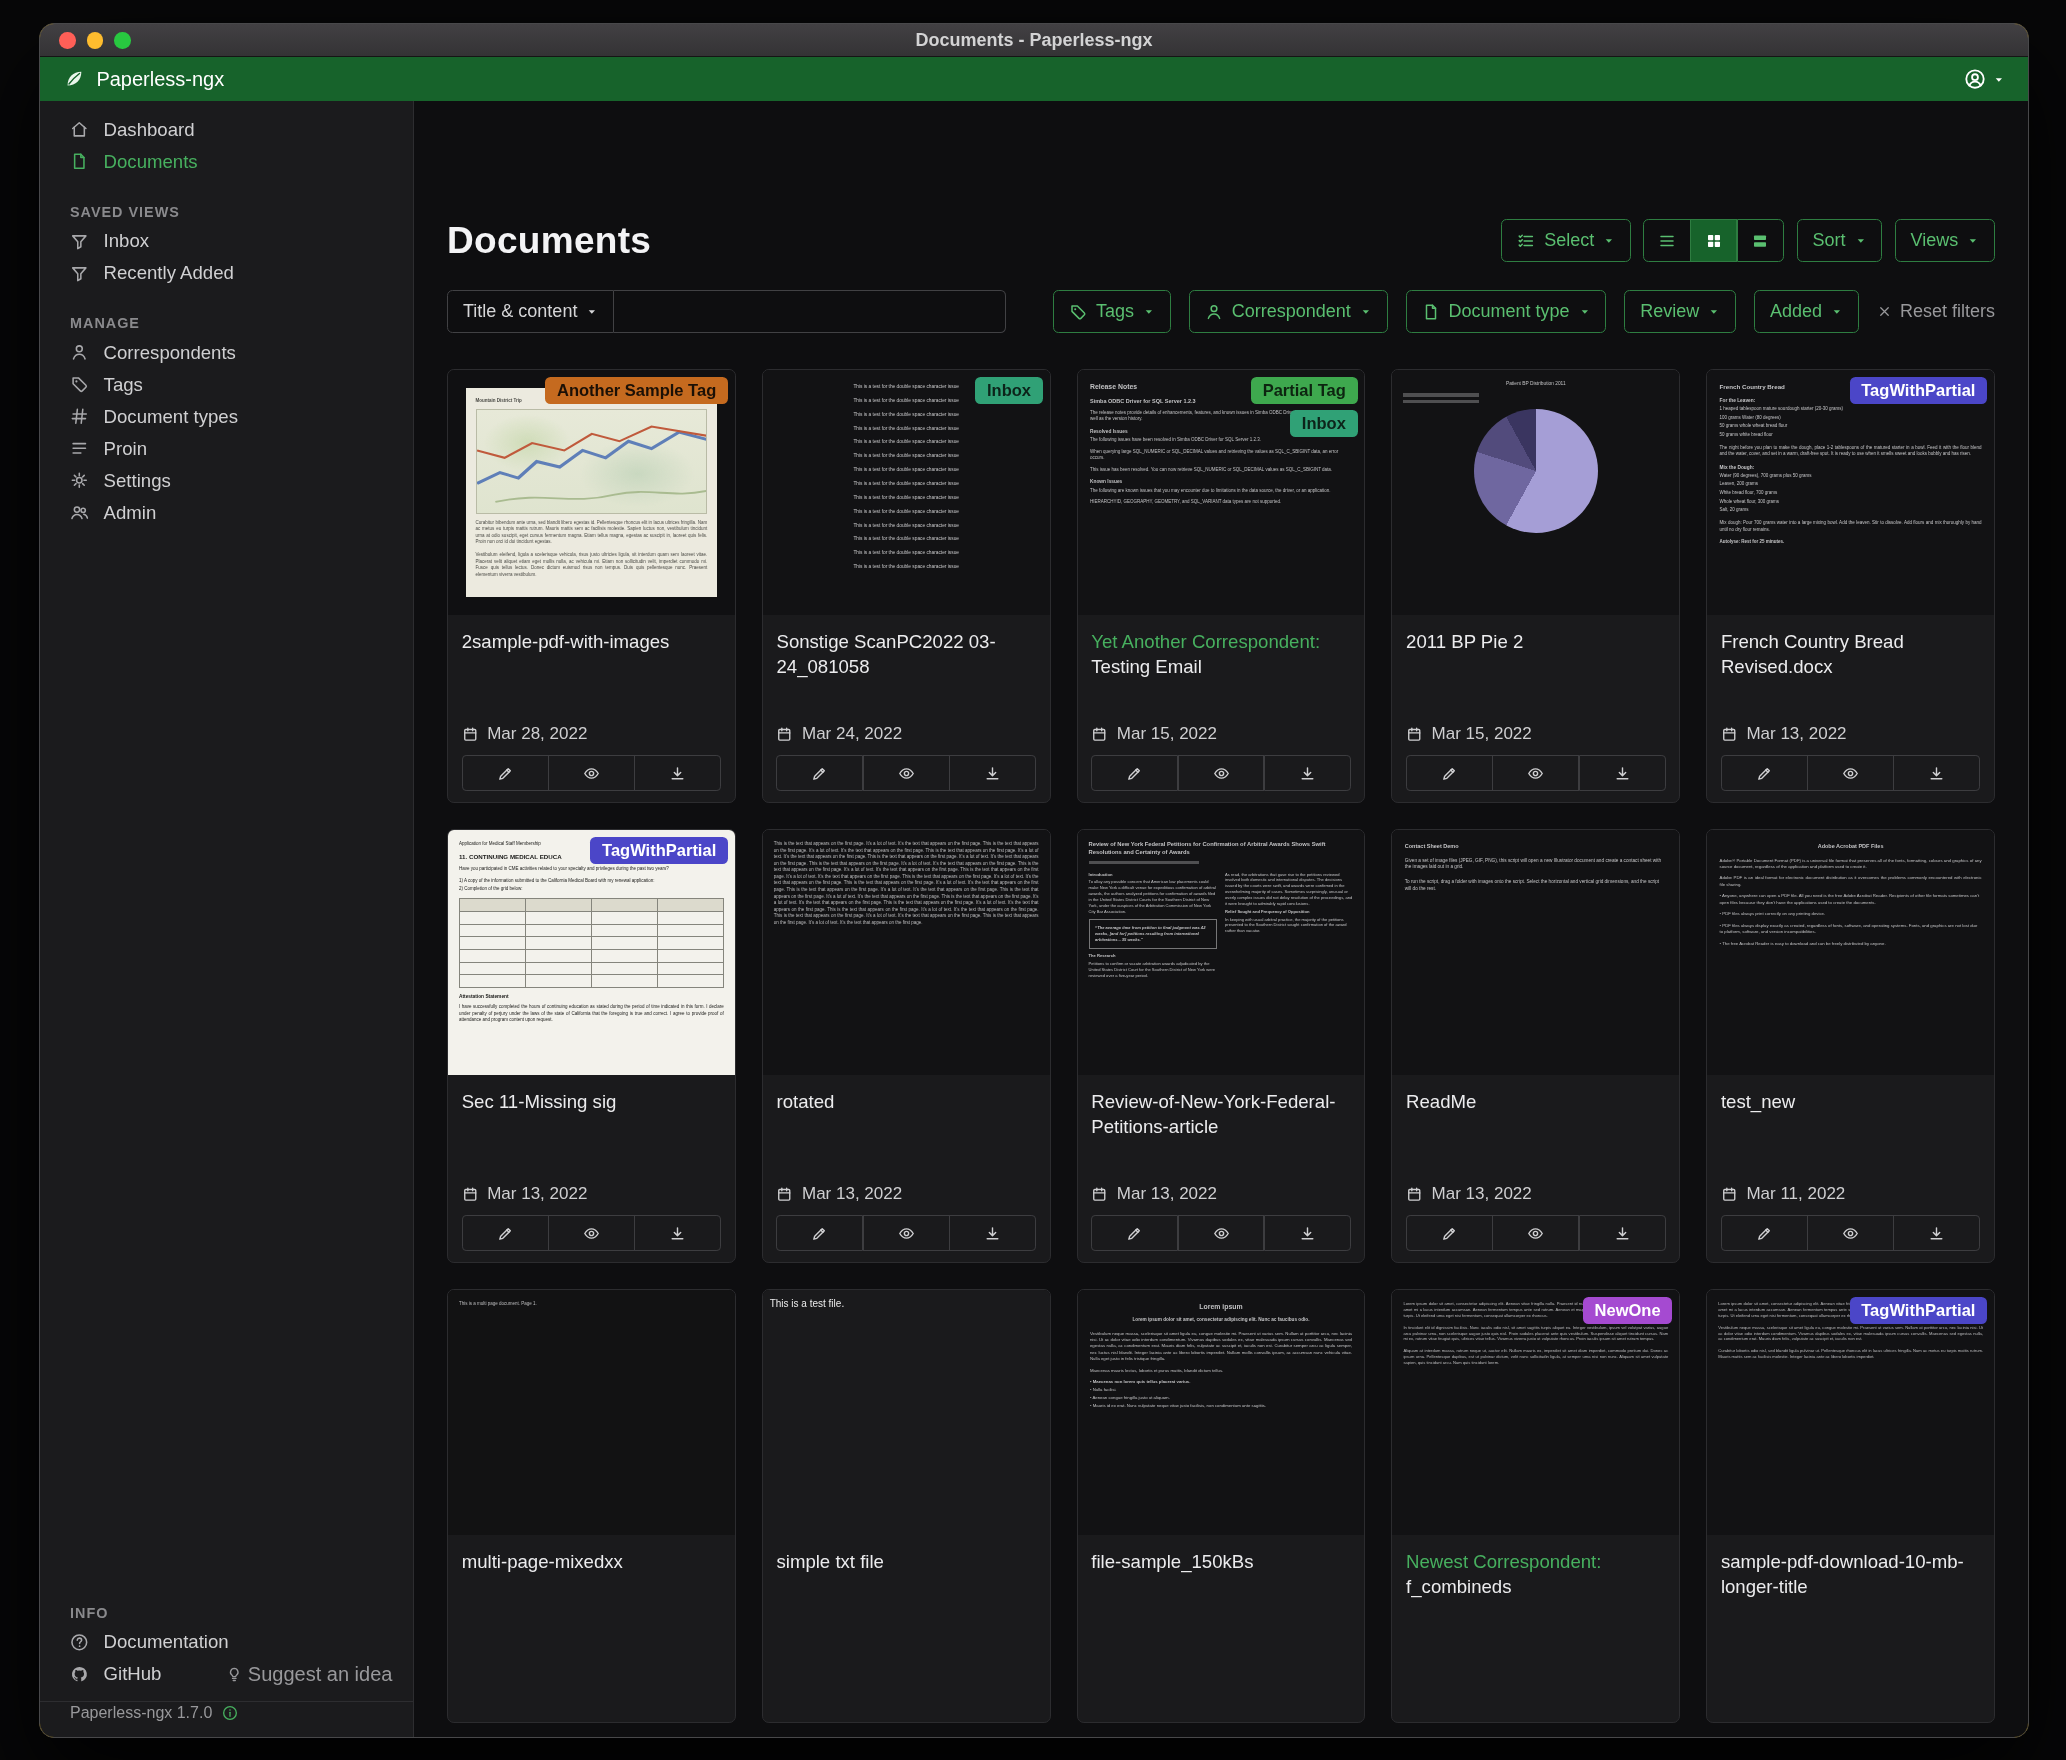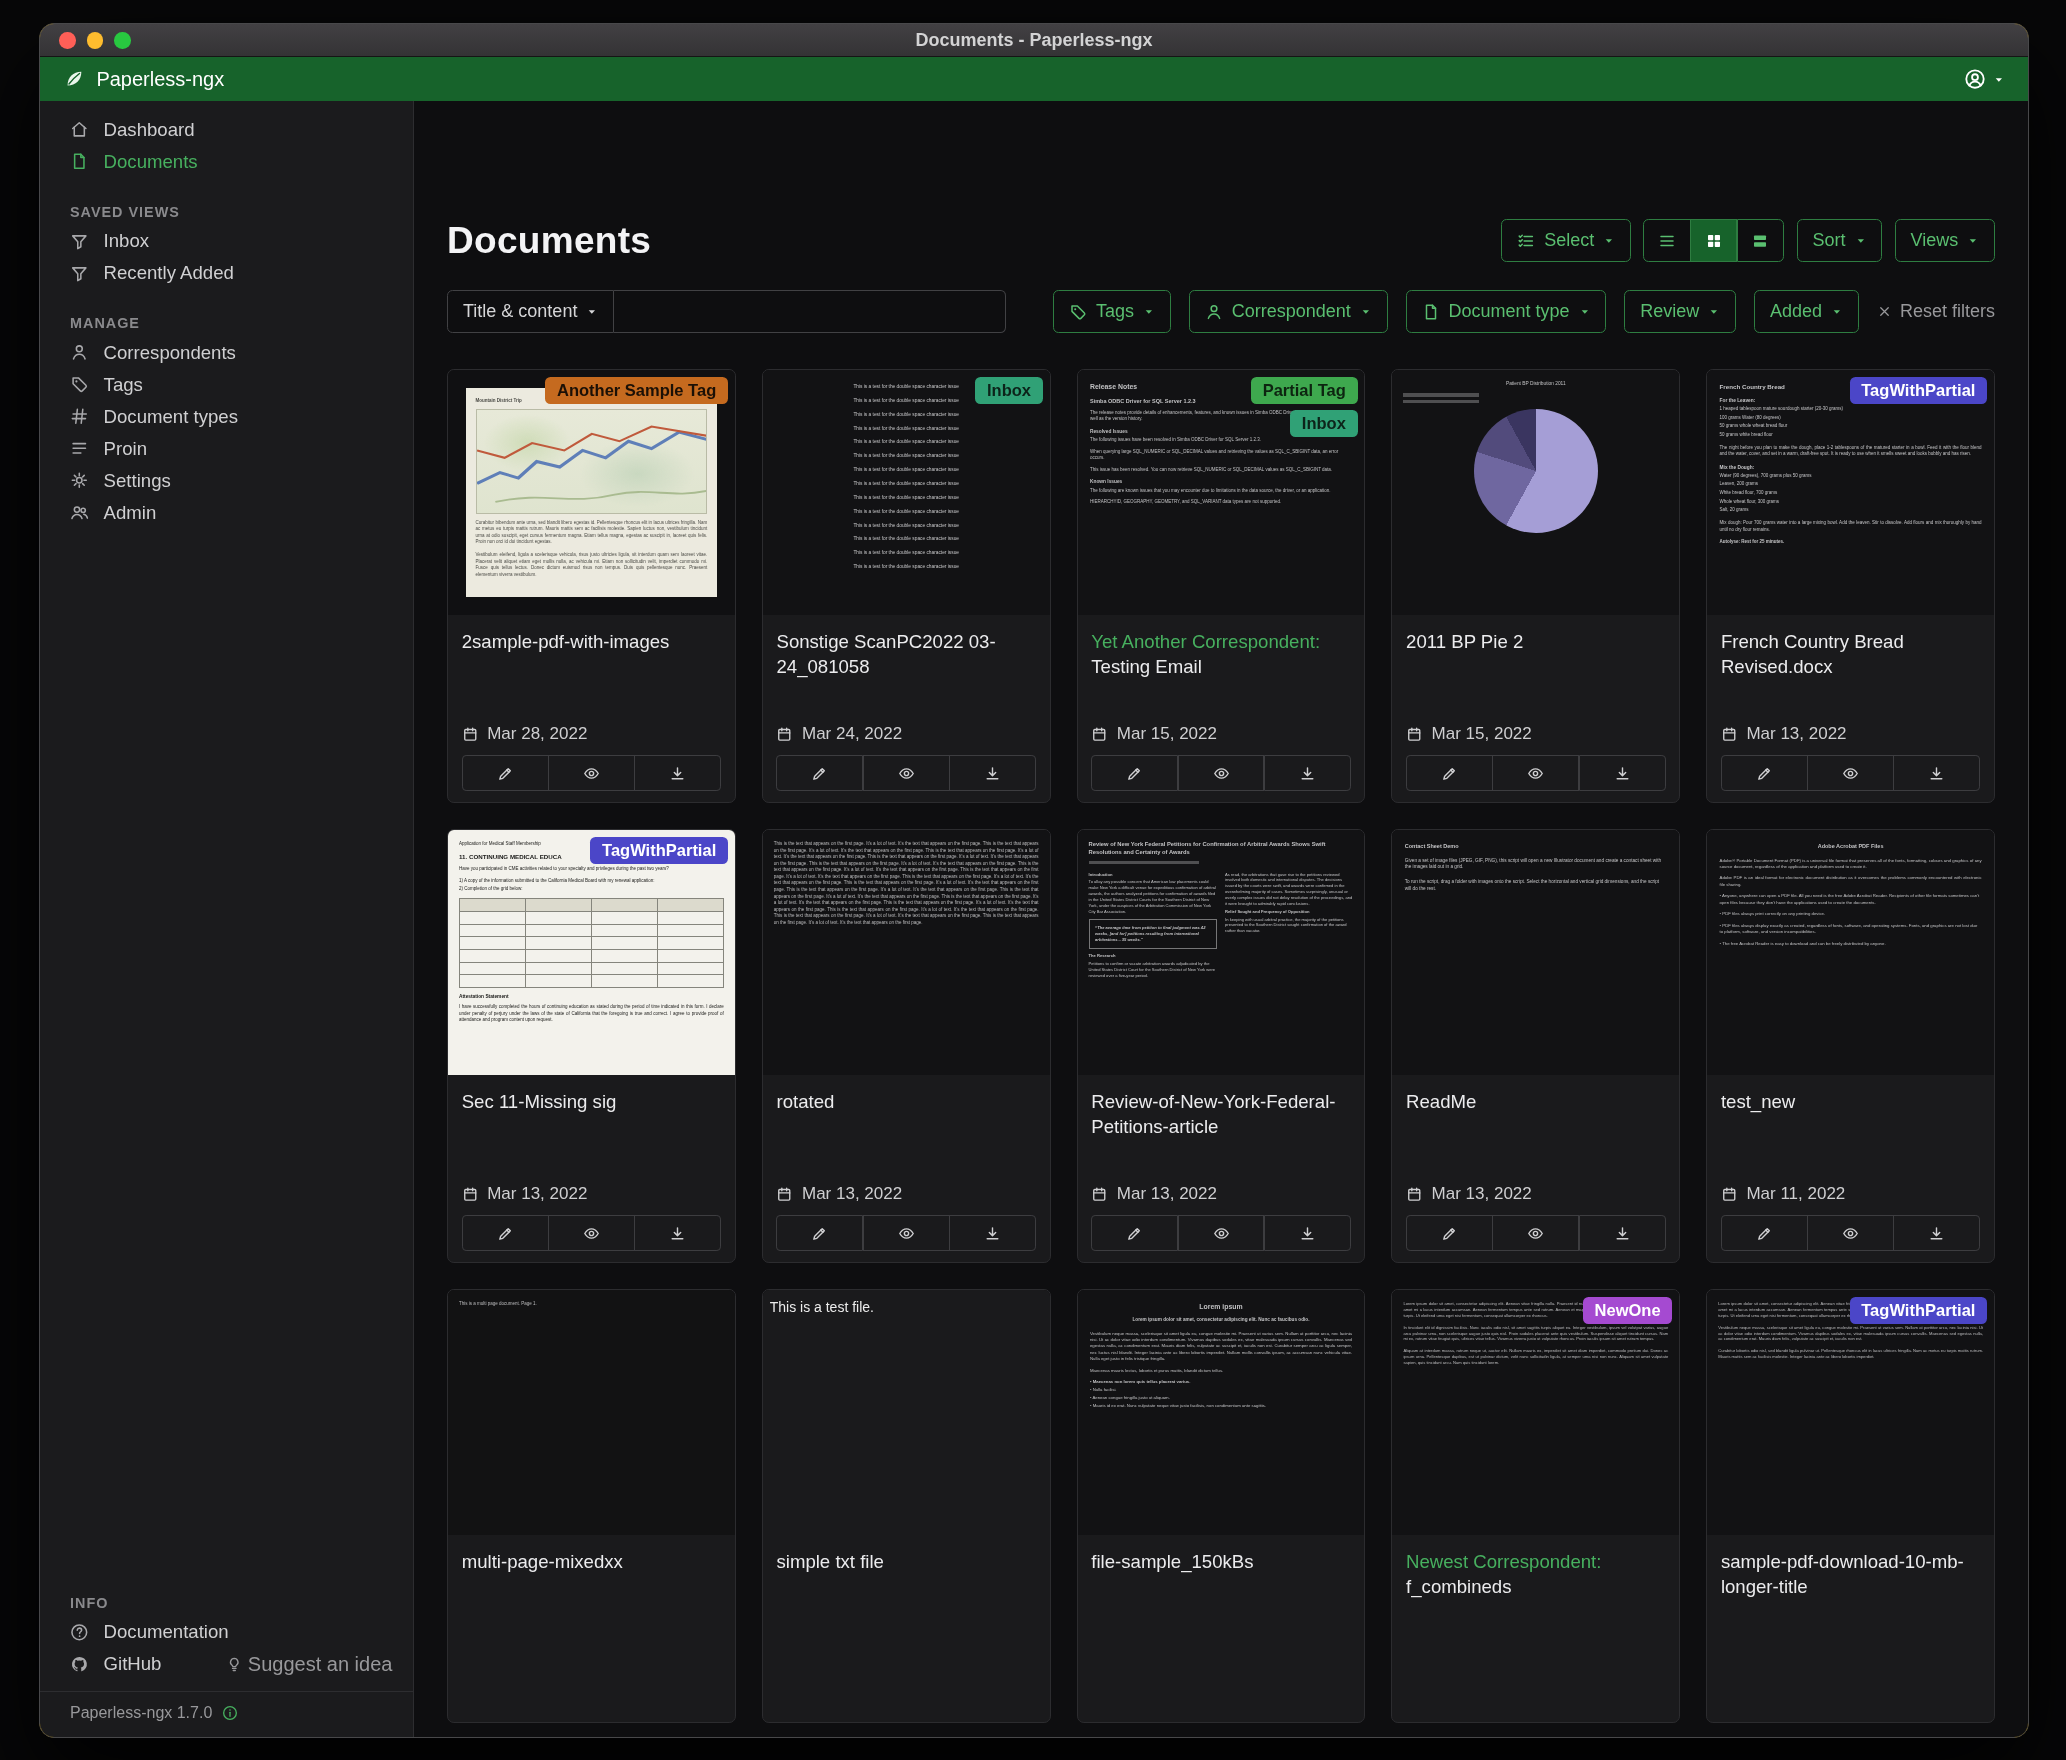--- a/index.html
+++ b/index.html
@@ -45,21 +45,21 @@
     display:flex;flex-direction:column;padding-top:12.4px}
   .side-item{height:32px;flex:none;display:flex;align-items:center;gap:15px;padding-left:30px;
     color:#d0d0d2;font-size:18.6px;cursor:pointer}
   .side-item .ic{width:18.6px;height:18.6px;color:#a8a8ab;flex:none}
   .side-item.active,.side-item.active .ic{color:#47b05f}
   .side-head{margin:26px 0 5.5px;padding-left:30px;font-size:14.4px;font-weight:700;letter-spacing:1px;color:#8a8a8d}
   .side-spacer{flex:1}
   .side-ghrow{display:flex;align-items:center;justify-content:space-between;padding-right:20.6px}
   .suggest{display:flex;align-items:center;gap:5px;color:#98989b;font-size:20px;cursor:pointer}
   .suggest .ic{width:16.5px;height:16.5px}
-  .side-foot{margin-top:11px;border-top:0.7px solid #2d2d30;padding:12px 19px 15px 30px;
+  .side-foot{margin-top:11px;border-top:0.7px solid #2d2d30;padding:2px 19px 15px 30px;
     display:flex;align-items:center;gap:9.6px;font-size:16px;color:#98989b}
   .side-foot .ic{width:16px;height:16px;color:#47b05f;cursor:pointer}
 
   .main{flex:1;min-width:0;background:#0e0e10;box-sizing:border-box;padding:118px 33px 0;overflow:hidden}
 
   .page-head{display:flex;align-items:center}
   .page-head h1{margin:0;font-size:37px;font-weight:700;color:#f3f3f5;letter-spacing:0.3px}
   .head-actions{margin-left:auto;display:flex;align-items:center;gap:12.4px}
 
   .btn{height:43px;box-sizing:border-box;display:inline-flex;align-items:center;gap:9px;padding:0 15px;
@@ -995,21 +995,21 @@
                   <use href="#i-calendar"></use>
                 </svg>
         <span class="dtext"></span>
       </div>
 
     </div>
   </div>
           <div class="card">
     <div class="thumb">
       <div class="page" style="background: rgb(26, 26, 28); color: rgb(236, 236, 236); padding: 6.9px;">
-                <div class="tb-p" style="font-size: 14px; text-align: left; margin-bottom: 3px;">This is a test file.</div>
+                <div class="tb-p" style="font-size: 10px; text-align: left; margin-bottom: 3px;">This is a test file.</div>
               </div>
       <div class="tagstack"></div>
     </div>
     <div class="cbody">
       <div class="ctitle">
         <span class="ttl">simple txt file</span>
       </div>
       <div class="cspacer"></div>
       <div class="cdate" style="visibility: hidden;">
         <svg class="ic" viewBox="0 0 24 24" width="16.5" height="16.5">

